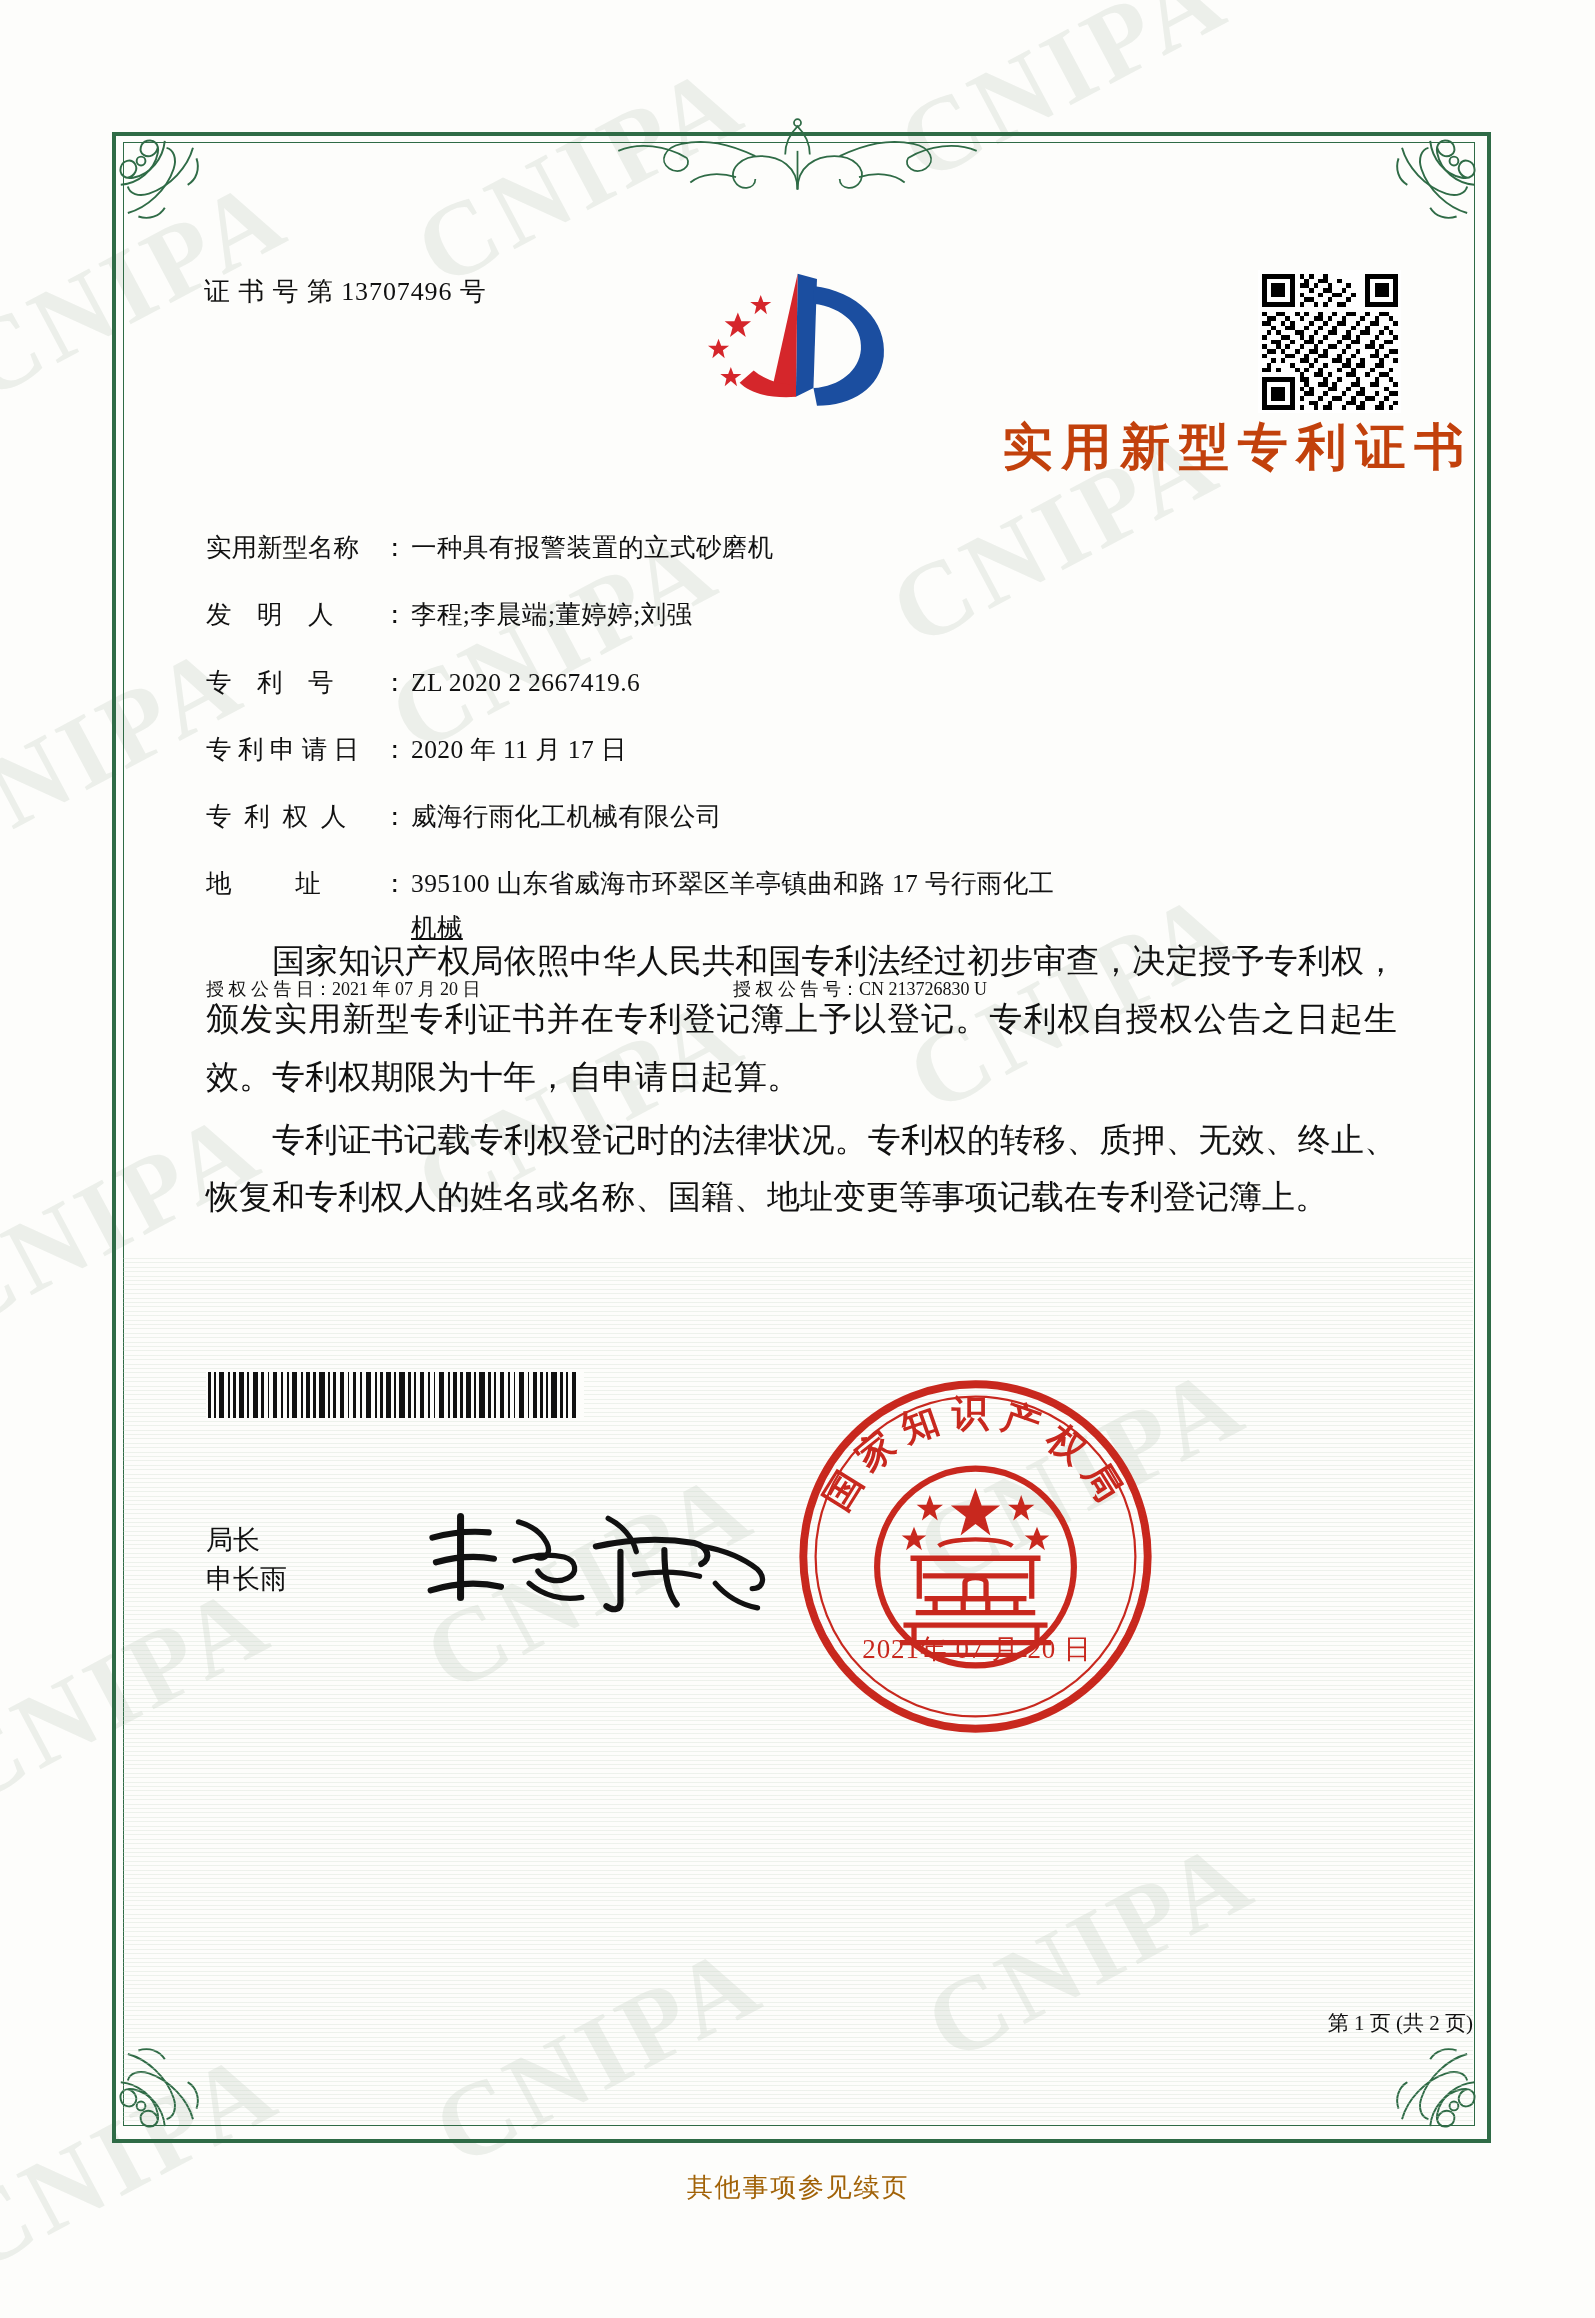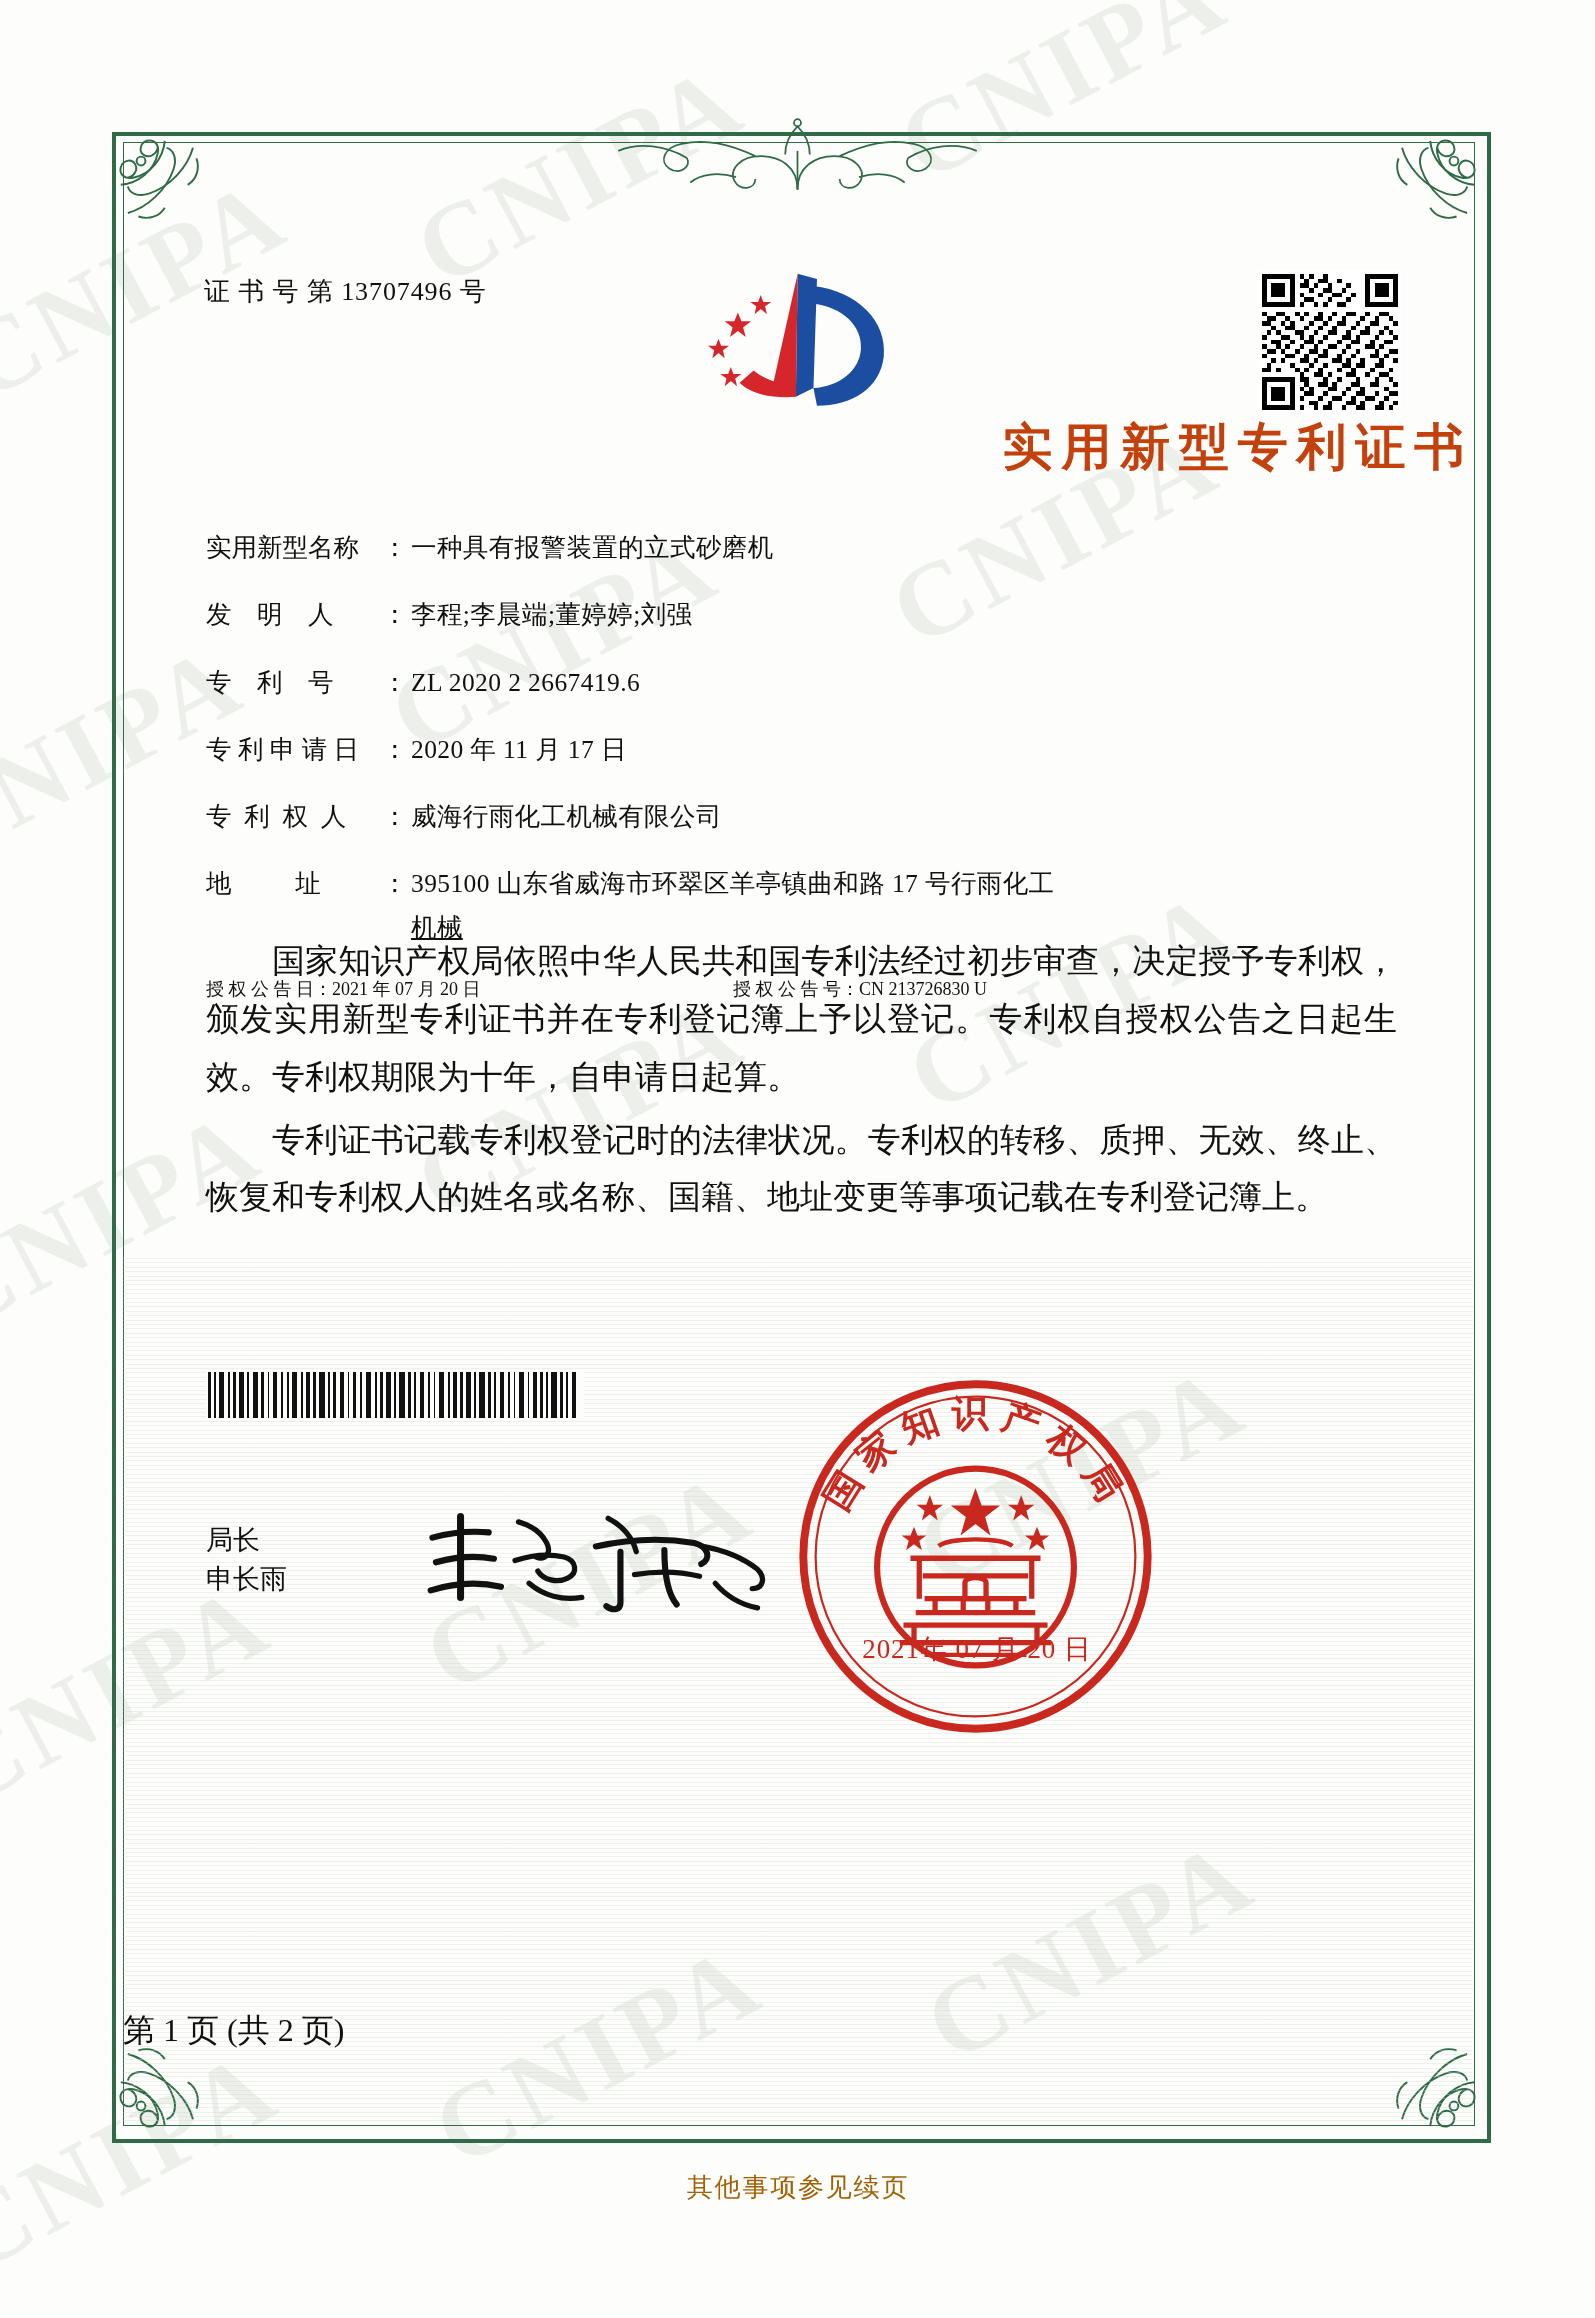--- a/index.html
+++ b/index.html
@@ -268,22 +268,22 @@
     color: #c8281e;
     font-size: 27px;
     letter-spacing: 0.9px;
   }
 
   .page-no {
     position: absolute;
     left: 0;
     right: 0;
     top: 1867px;
-    text-align: left;
-    font-size: 32px;
+    text-align: right;
+    font-size: 21px;
     color: #111;
   }
 
   .footer-note {
     position: absolute;
     left: 0;
     right: 0;
     top: 2170px;
     text-align: center;
     font-size: 26px;

